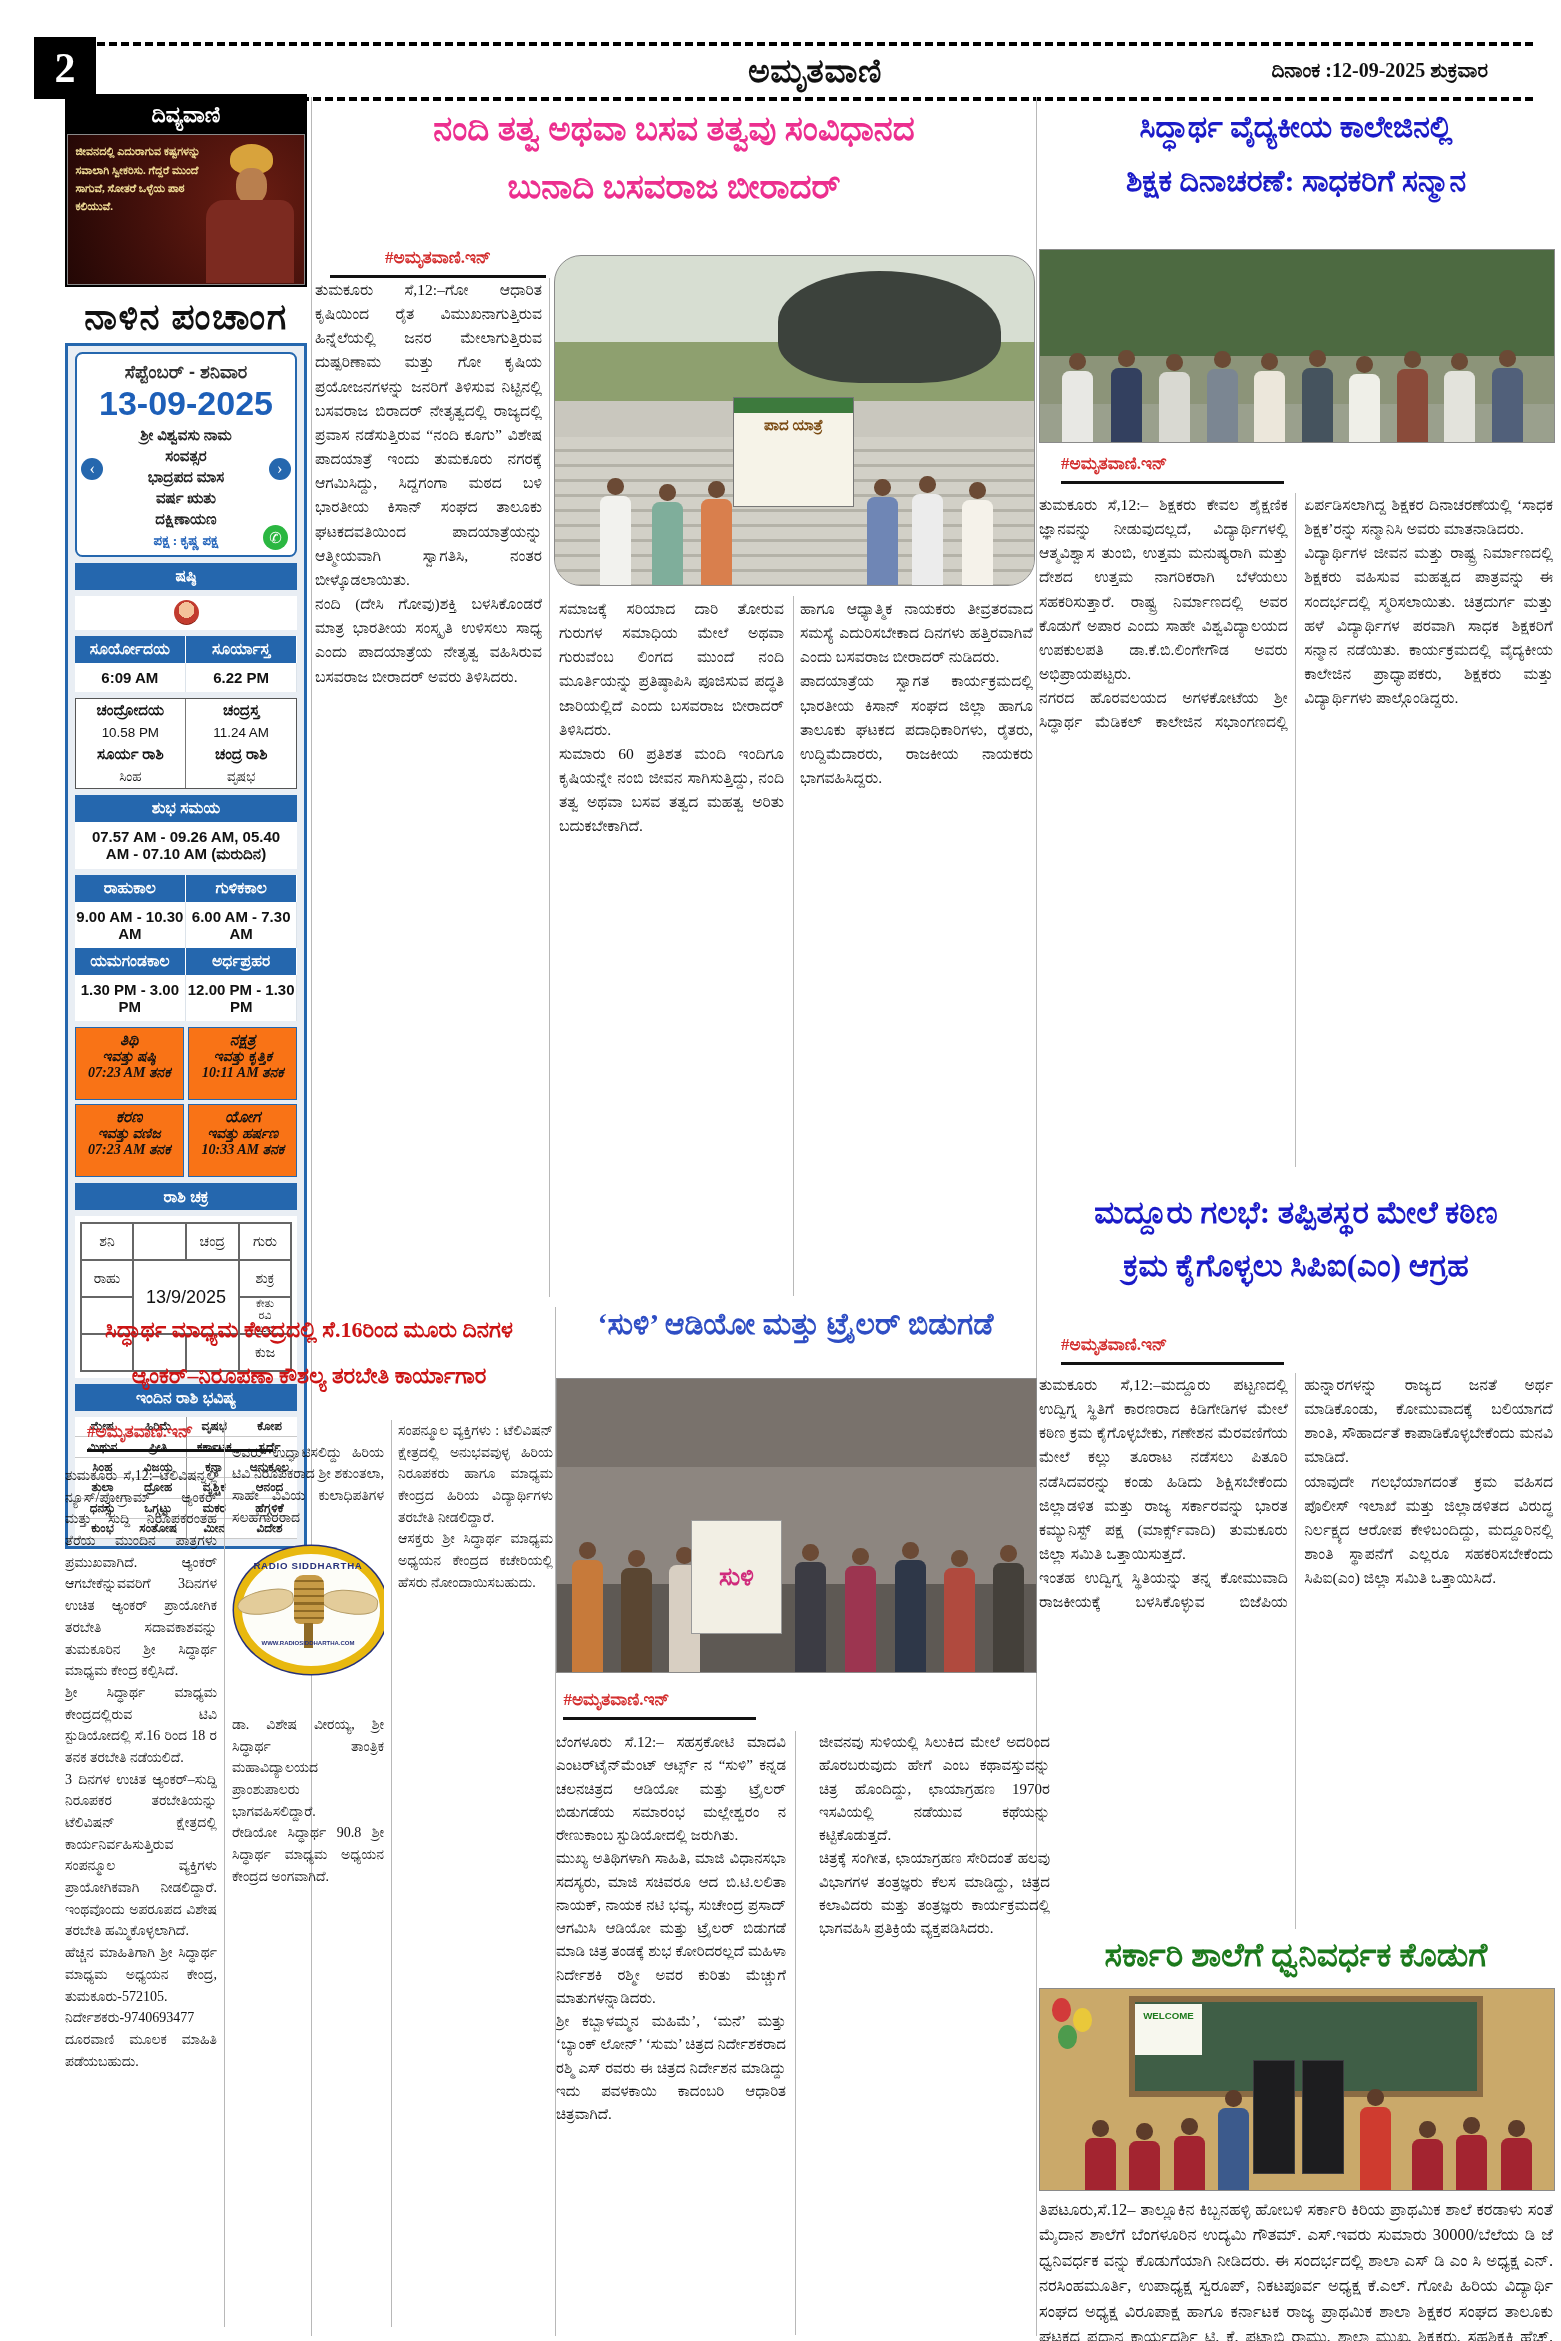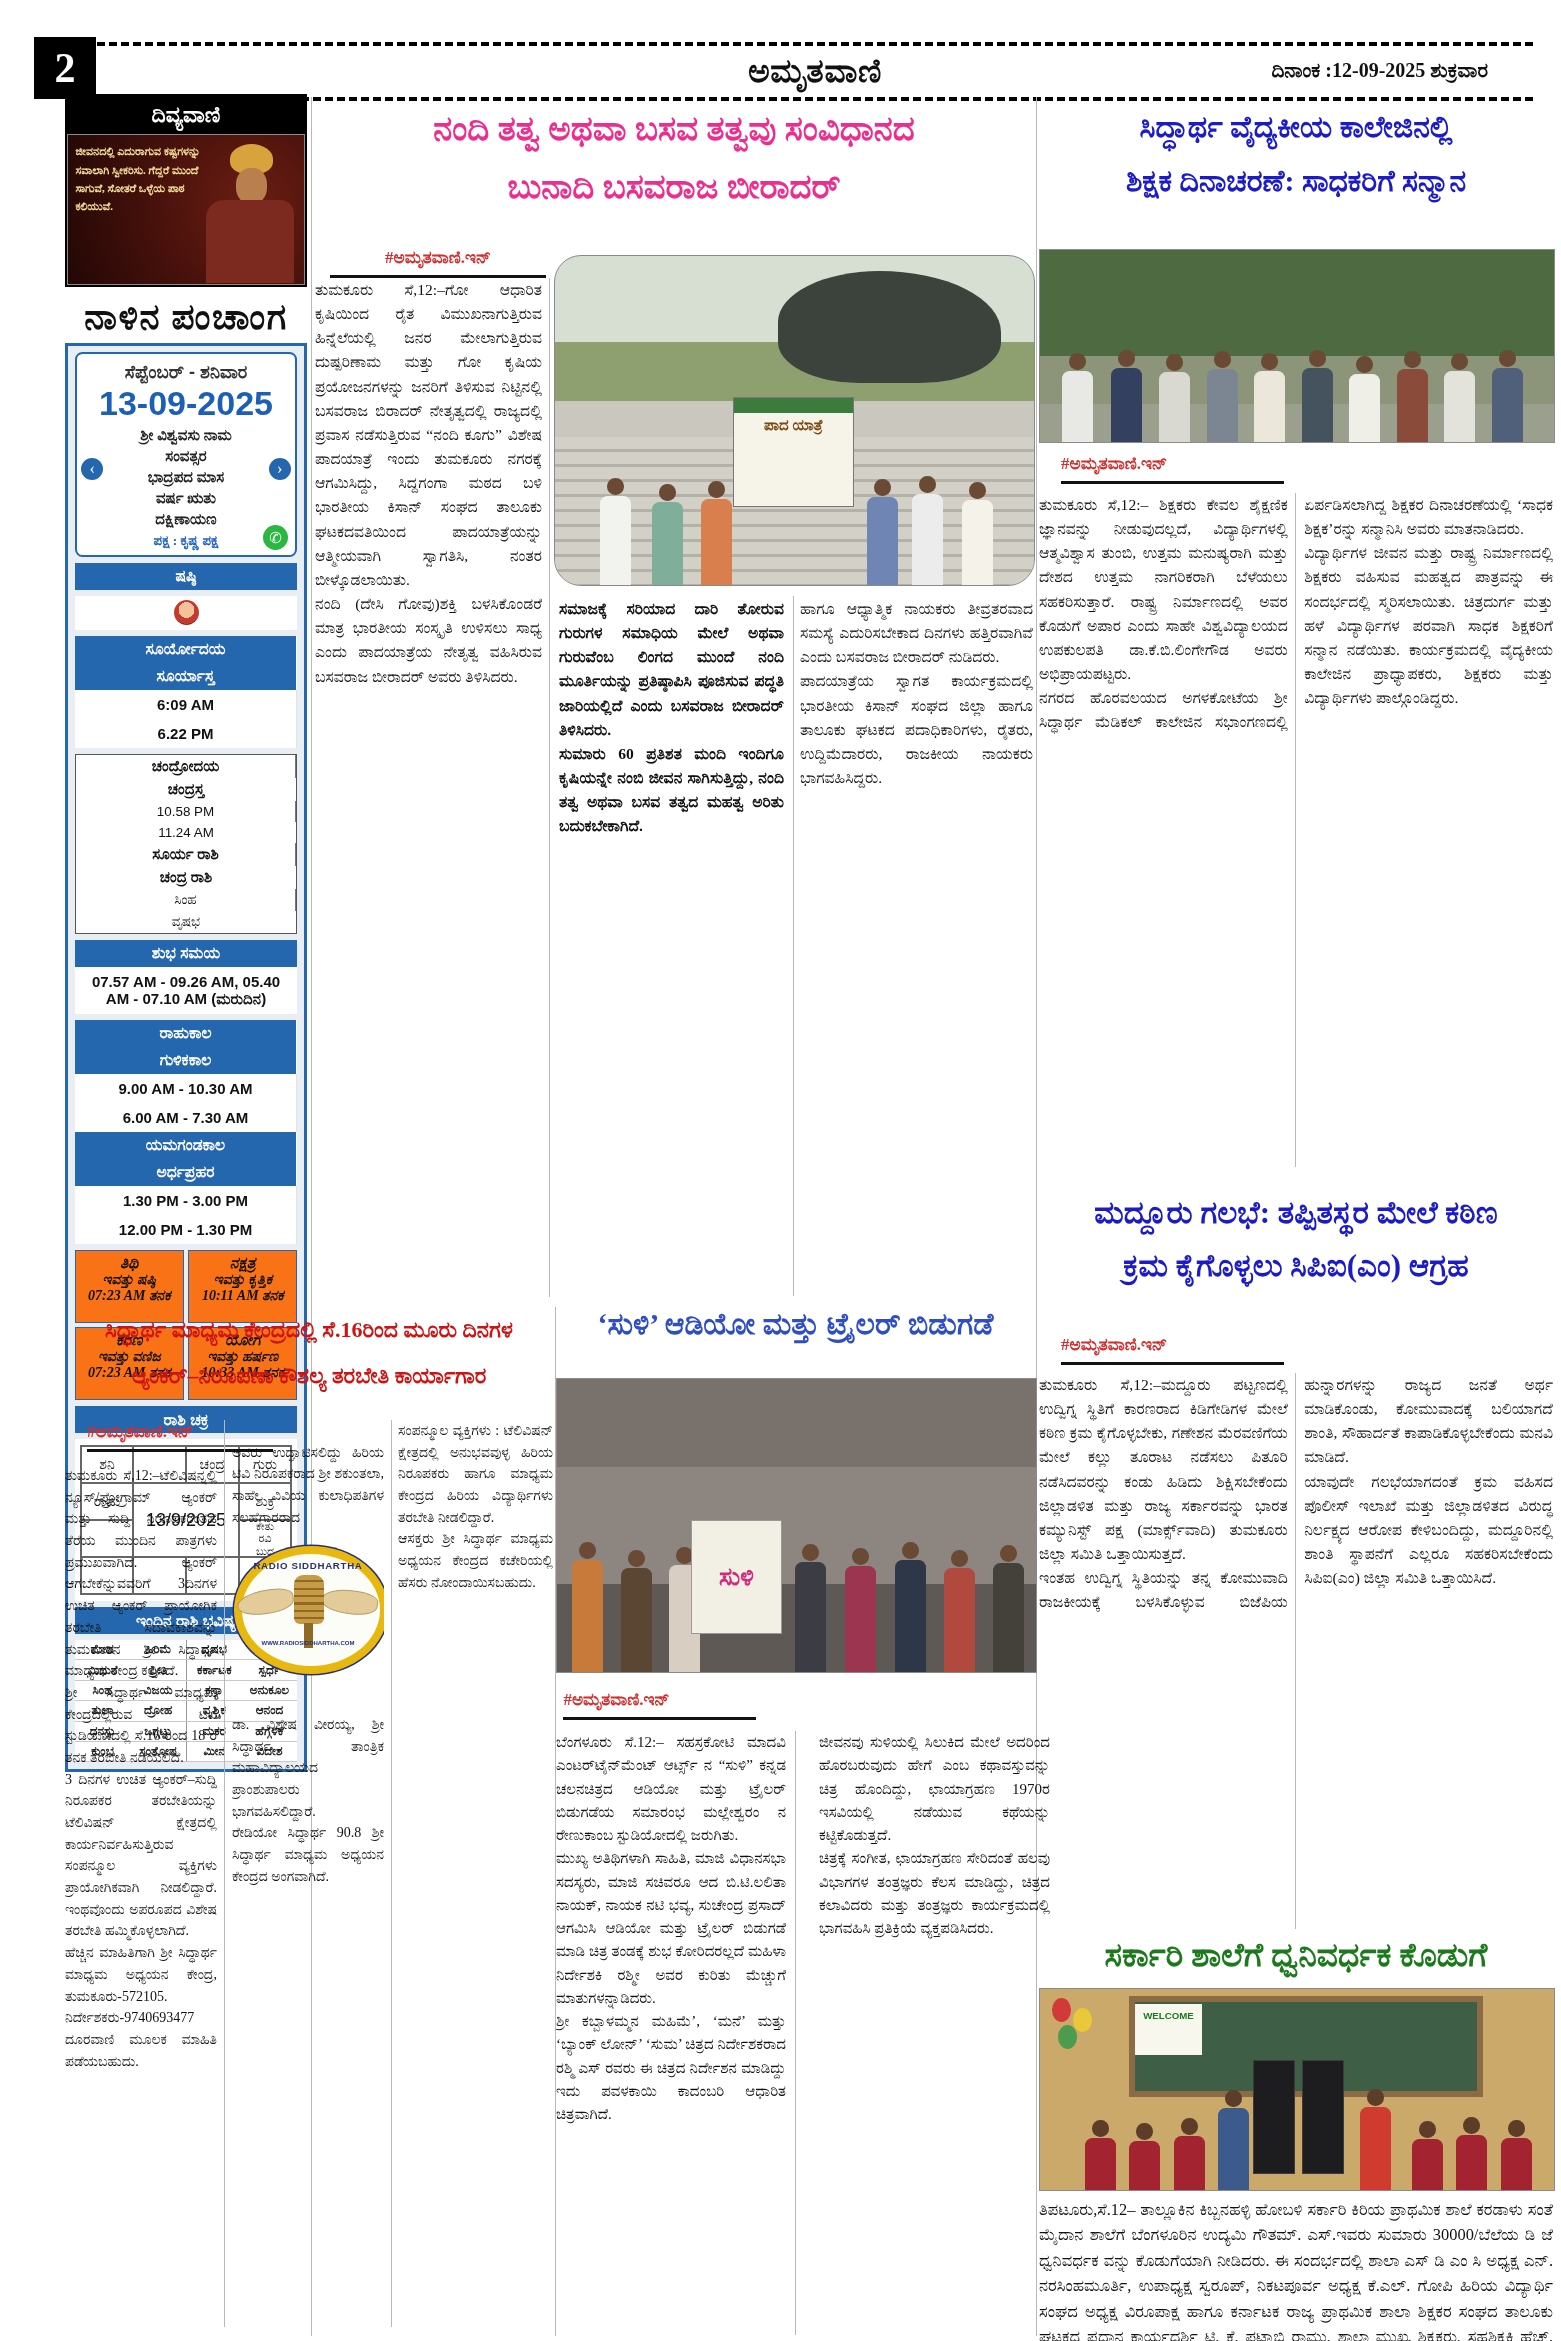--- a/index.html
+++ b/index.html
@@ -31,21 +31,21 @@
   .pcard .pline{font-size:15px;font-weight:bold;color:#222;line-height:1.4;}
   .pcard .paksha{font-size:13.4px;font-weight:bold;color:#1d5fb8;margin-top:3px;}
   .nav-circle{position:absolute;top:52%;width:22px;height:22px;border-radius:50%;background:#2567ae;color:#fff;
     display:flex;align-items:center;justify-content:center;font-size:16.4px;line-height:1;}
   #wa-icon{position:absolute;right:7.4px;bottom:4.5px;width:25px;height:25px;border-radius:50%;background:#2bb741;color:#fff;
     display:flex;align-items:center;justify-content:center;font-size:15px;}
   .bar{background:#2567ae;color:#fff;text-align:center;font-weight:bold;font-size:15.6px;padding:4.5px 0;font-family:"Liberation Sans",sans-serif;}
   .white-row{background:#fff;text-align:center;padding:3px 0;}
   #deity-icon{width:25px;height:25px;border-radius:50%;margin:1.5px auto;
     background:radial-gradient(circle at 50% 40%, #f4c29a 0 40%, #c23b2e 41% 70%, #8c2418 71% 100%);}
-  .two-col{display:grid;grid-template-columns:1fr;}
+  .two-col{display:grid;grid-template-columns:1fr 1fr;}
   .two-col .bar{border-right:1.5px solid #fff;}
   .two-col .val{background:#fff;text-align:center;font-size:15px;font-weight:bold;padding:6px 0;border-right:0.7px solid #dce3ea;font-family:"Liberation Sans",sans-serif;}
   .moon-box{background:#fff;border:0.7px solid #555;}
   .moon-box .two-col div{padding:3px 0;text-align:center;}
   .mlabel{font-weight:bold;font-size:15px;border-right:0.7px solid #777;}
   .mval{font-size:13.4px;border-right:0.7px solid #777;font-family:"Liberation Sans",sans-serif;}
   .mlabel.last,.mval.last{border-right:none;}
   .shubha-val{background:#fff;text-align:center;font-size:15px;font-weight:bold;padding:6px 9px;font-family:"Liberation Sans",sans-serif;}
   .detail-grid{display:grid;grid-template-columns:1fr 1fr;gap:4.5px;}
   .dcell{background:#f97316;border:1.5px solid #2567ae;height:68px;overflow:hidden;text-align:center;padding-top:3px;font-style:italic;}
@@ -360,21 +360,21 @@
           <div class="torso" style="background:#ececec;height:91px;"></div>
         </div>
       <div class="fig" style="left:407px;">
           <div class="head"></div>
           <div class="torso" style="background:#f5f2ea;height:85px;"></div>
         </div>
       <div id="padayatra-banner">ಪಾದ ಯಾತ್ರೆ</div>
     </div>
     <div class="col" style="left:0;top:178px;width:227px;height:1019px;">ತುಮಕೂರು ಸೆ,12:–ಗೋ ಆಧಾರಿತ ಕೃಷಿಯಿಂದ ರೈತ ವಿಮುಖನಾಗುತ್ತಿರುವ ಹಿನ್ನೆಲೆಯಲ್ಲಿ ಜನರ ಮೇಲಾಗುತ್ತಿರುವ ದುಷ್ಪರಿಣಾಮ ಮತ್ತು ಗೋ ಕೃಷಿಯ ಪ್ರಯೋಜನಗಳನ್ನು ಜನರಿಗೆ ತಿಳಿಸುವ ನಿಟ್ಟಿನಲ್ಲಿ ಬಸವರಾಜ ಬಿರಾದರ್ ನೇತೃತ್ವದಲ್ಲಿ ರಾಜ್ಯದಲ್ಲಿ ಪ್ರವಾಸ ನಡೆಸುತ್ತಿರುವ “ನಂದಿ ಕೂಗು” ವಿಶೇಷ ಪಾದಯಾತ್ರೆ ಇಂದು ತುಮಕೂರು ನಗರಕ್ಕೆ ಆಗಮಿಸಿದ್ದು, ಸಿದ್ದಗಂಗಾ ಮಠದ ಬಳಿ ಭಾರತೀಯ ಕಿಸಾನ್ ಸಂಘದ ತಾಲೂಕು ಘಟಕದವತಿಯಿಂದ ಪಾದಯಾತ್ರೆಯನ್ನು ಆತ್ಮೀಯವಾಗಿ ಸ್ವಾಗತಿಸಿ, ನಂತರ ಬೀಳ್ಕೊಡಲಾಯಿತು.
 ನಂದಿ (ದೇಸಿ ಗೋವು)ಶಕ್ತಿ ಬಳಸಿಕೊಂಡರೆ ಮಾತ್ರ ಭಾರತೀಯ ಸಂಸ್ಕೃತಿ ಉಳಿಸಲು ಸಾಧ್ಯ ಎಂದು ಪಾದಯಾತ್ರೆಯ ನೇತೃತ್ವ ವಹಿಸಿರುವ ಬಸವರಾಜ ಬೀರಾದರ್ ಅವರು ತಿಳಿಸಿದರು.</div>
-    <div class="col" style="left:244px;top:497px;width:225px;height:700px;font-weight:bold;">ಸಮಾಜಕ್ಕೆ ಸರಿಯಾದ ದಾರಿ ತೋರುವ ಗುರುಗಳ ಸಮಾಧಿಯ ಮೇಲೆ ಅಥವಾ ಗುರುವೆಂಬ ಲಿಂಗದ ಮುಂದೆ ನಂದಿ ಮೂರ್ತಿಯನ್ನು ಪ್ರತಿಷ್ಠಾಪಿಸಿ ಪೂಜಿಸುವ ಪದ್ಧತಿ ಜಾರಿಯಲ್ಲಿದೆ ಎಂದು ಬಸವರಾಜ ಬೀರಾದರ್ ತಿಳಿಸಿದರು.
+    <div class="col" style="left:244px;top:497px;width:225px;height:700px;">ಸಮಾಜಕ್ಕೆ ಸರಿಯಾದ ದಾರಿ ತೋರುವ ಗುರುಗಳ ಸಮಾಧಿಯ ಮೇಲೆ ಅಥವಾ ಗುರುವೆಂಬ ಲಿಂಗದ ಮುಂದೆ ನಂದಿ ಮೂರ್ತಿಯನ್ನು ಪ್ರತಿಷ್ಠಾಪಿಸಿ ಪೂಜಿಸುವ ಪದ್ಧತಿ ಜಾರಿಯಲ್ಲಿದೆ ಎಂದು ಬಸವರಾಜ ಬೀರಾದರ್ ತಿಳಿಸಿದರು.
 ಸುಮಾರು 60 ಪ್ರತಿಶತ ಮಂದಿ ಇಂದಿಗೂ ಕೃಷಿಯನ್ನೇ ನಂಬಿ ಜೀವನ ಸಾಗಿಸುತ್ತಿದ್ದು, ನಂದಿ ತತ್ವ ಅಥವಾ ಬಸವ ತತ್ವದ ಮಹತ್ವ ಅರಿತು ಬದುಕಬೇಕಾಗಿದೆ.</div>
     <div class="col" style="left:485px;top:497px;width:233px;height:700px;">ಹಾಗೂ ಆಧ್ಯಾತ್ಮಿಕ ನಾಯಕರು ತೀವ್ರತರವಾದ ಸಮಸ್ಯೆ ಎದುರಿಸಬೇಕಾದ ದಿನಗಳು ಹತ್ತಿರವಾಗಿವೆ ಎಂದು ಬಸವರಾಜ ಬೀರಾದರ್ ನುಡಿದರು.
 ಪಾದಯಾತ್ರೆಯ ಸ್ವಾಗತ ಕಾರ್ಯಕ್ರಮದಲ್ಲಿ ಭಾರತೀಯ ಕಿಸಾನ್ ಸಂಘದ ಜಿಲ್ಲಾ ಹಾಗೂ ತಾಲೂಕು ಘಟಕದ ಪದಾಧಿಕಾರಿಗಳು, ರೈತರು, ಉದ್ದಿಮೆದಾರರು, ರಾಜಕೀಯ ನಾಯಕರು ಭಾಗವಹಿಸಿದ್ದರು.</div>
   </div>
 
   <div id="art-teachers">
     <div class="headline">ಸಿದ್ಧಾರ್ಥ ವೈದ್ಯಕೀಯ ಕಾಲೇಜಿನಲ್ಲಿ
 ಶಿಕ್ಷಕ ದಿನಾಚರಣೆ: ಸಾಧಕರಿಗೆ ಸನ್ಮಾನ</div>
     <div id="teachers-photo" class="photo">
       <div class="fig" style="left:22px;">

